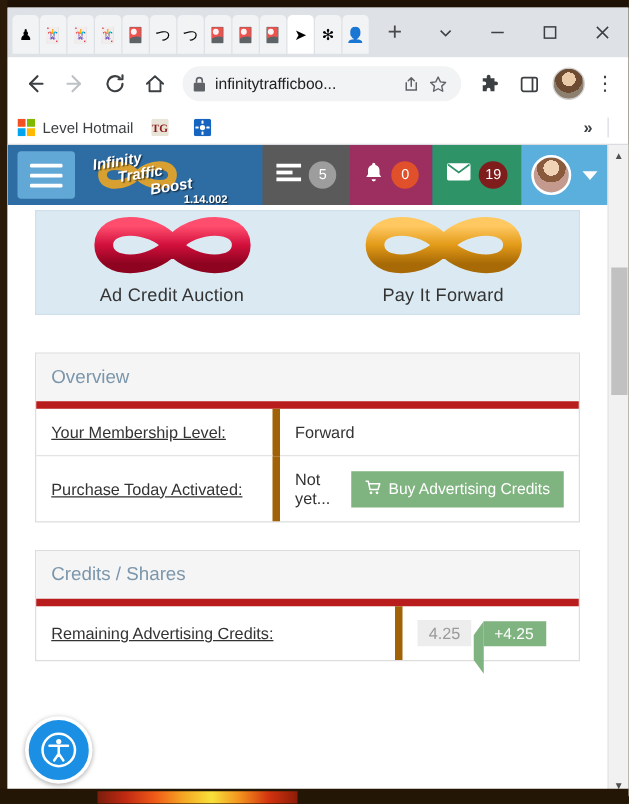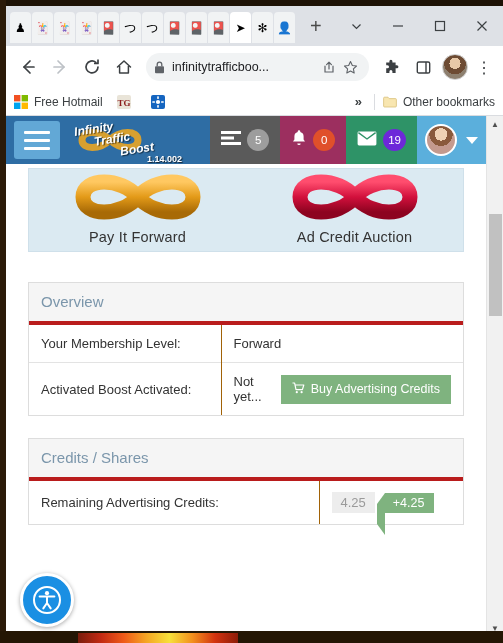--- a/index.html
+++ b/index.html
@@ -77,39 +77,39 @@
     text-shadow: 1px 1px 1px rgba(0,0,0,.7); }
   .hcell { display: flex; align-items: center; justify-content: center; gap: 6px; padding: 0 11px; }
   .hcell.tasks { background: #5a5a5a; }
   .hcell.alerts { background: #9c2f5f; }
   .hcell.mail { background: #2e9367; }
   .hcell.user { background: #5bafdc; padding: 0 8px; gap: 9px; }
   .badge { min-width: 22px; height: 22px; border-radius: 50%; color: #fff; font-size: 11.5px;
     display: flex; align-items: center; justify-content: center; padding: 0 5px; }
   .badge.gray { background: #9d9d9d; }
   .badge.orange { background: #e0502a; }
-  .badge.green { background: #6d28d9; }
+  .badge.green { background: #7f1d1d; }
   .useravatar { width: 32px; height: 32px; border-radius: 50%; border: 2px solid #fff; overflow: hidden;
     background: radial-gradient(circle at 50% 30%, #f0d2b4 0 26%, #8a5a3c 26% 48%, #c49a8e 48% 100%); }
   .caret-down { width: 0; height: 0; border-left: 6px solid transparent; border-right: 6px solid transparent; border-top: 7px solid #fff; }
 
   
   .banner { margin: 4px 22px 0 22px; height: 84px; background: #dbeaf2; border: 1px solid #cfe0ea;
     display: flex; align-items: flex-end; justify-content: space-around; overflow: hidden; position: relative; }
   .bannerItem { width: 190px; text-align: center; padding-bottom: 6px; }
   .bannerItem .lbl { font-size: 14.5px; color: #333; letter-spacing: .2px; }
 
   
   .panel { margin: 30px 22px 0 22px; border: 1px solid #ddd; background: #fff; }
-  .panel-head { background: #f5f5f5; border-bottom: 4px solid #b91c1c; padding: 10px 12px; }
+  .panel-head { background: #f5f5f5; border-bottom: 6px solid #b91c1c; padding: 10px 12px; }
   .panel-title { font-size: 15px; color: #7b96ab; font-weight: normal; }
   table.ov { width: 100%; border-collapse: collapse; }
   table.ov td { border-top: 1px solid #e3e3e3; padding: 11px 12px; font-size: 13px; color: #333; vertical-align: middle; }
   table.ov tr:first-child td { border-top: none; }
-  td.k { width: 192px; border-right: 1px solid #a16207; }
+  td.k { width: 192px; border-right: 6px solid #a16207; text-decoration: underline; }
   td.v { position: relative; }
   .valcell { display: flex; align-items: center; }
   .chip { background: #ededed; color: #9a9a9a; font-size: 13px; padding: 3px 9px; display: inline-block; }
   .btn-green { background: #7fb37f; color: #fff; font-size: 12.5px; padding: 7px 11px;
     display: inline-flex; align-items: center; gap: 6px; border: none; white-space: nowrap; }
   .btn-green.rt { margin-left: auto; }
   .arrowbadge { position: relative; background: #7fb37f; color: #fff; font-size: 12.5px; padding: 3px 10px 3px 8px; margin-left: 10px; }
   .arrowbadge:before { content: ""; position: absolute; left: -8px; top: 0; width: 0; height: 100%;
     border-top: 11px solid transparent; border-bottom: 11px solid transparent; border-right: 8px solid #7fb37f; }
 
@@ -269,21 +269,21 @@
     <div class="bookmarks">
       <div class="bm">
         <span class="bmico">
           <svg width="14" height="14" viewBox="0 0 14 14">
               <rect x="0" y="0" width="6.4" height="6.4" fill="#f25022"></rect>
               <rect x="7.6" y="0" width="6.4" height="6.4" fill="#7fba00"></rect>
               <rect x="0" y="7.6" width="6.4" height="6.4" fill="#00a4ef"></rect>
               <rect x="7.6" y="7.6" width="6.4" height="6.4" fill="#ffb900"></rect>
             </svg>
         </span>
-        <span>Free Hotmail</span>
+        <span>Level Hotmail</span>
       </div>
       <div class="bm">
         <span class="bmico">
           <svg width="14" height="14" viewBox="0 0 14 14">
               <rect width="14" height="14" rx="2" fill="#e9e4d8"></rect>
               <text x="7" y="10.5" font-size="9" font-family="Liberation Serif, serif" fill="#8b1b1b" text-anchor="middle" font-weight="bold">TG</text>
             </svg>
         </span>
       </div>
       <div class="bm">
@@ -295,28 +295,20 @@
                 <rect x="6.2" y="1.3" width="1.6" height="2.6" rx=".4"></rect>
                 <rect x="6.2" y="10.1" width="1.6" height="2.6" rx=".4"></rect>
                 <rect x="1.3" y="6.2" width="2.6" height="1.6" rx=".4"></rect>
                 <rect x="10.1" y="6.2" width="2.6" height="1.6" rx=".4"></rect>
               </g>
             </svg>
         </span>
       </div>
       <div class="bmchev">»</div>
       <div class="bmsep"></div>
-      <div class="bm" style="margin-right:0">
-        <span class="bmico">
-          <svg width="14" height="12" viewBox="0 0 14 12">
-              <path d="M0.6 2.2 a1 1 0 0 1 1-1 H5 l1.2 1.4 H12.4 a1 1 0 0 1 1 1 V10 a1 1 0 0 1-1 1 H1.6 a1 1 0 0 1-1-1 Z" fill="#f8e6b0" stroke="#d9c07a" stroke-width=".8"></path>
-            </svg>
-        </span>
-        <span>Other bookmarks</span>
-      </div>
     </div>
 
     <div class="viewport">
       <div class="page">
 
         <div class="appbar">
           <div class="hamburger">
             <i></i>
             <i></i>
             <i></i>
@@ -365,57 +357,57 @@
           <div class="hcell user">
             <span class="useravatar"></span>
             <span class="caret-down"></span>
           </div>
         </div>
 
         <div class="banner">
           <div class="bannerItem">
             <svg width="150" height="56" viewBox="0 0 150 56">
               <defs>
+                  <linearGradient id="gr" x1="0" y1="0" x2="0" y2="1">
+                <stop offset="0" stop-color="#ff4d6e"></stop>
+                    <stop offset=".5" stop-color="#d2103c"></stop>
+                    <stop offset="1" stop-color="#8d0320"></stop>
+              </linearGradient>
+                </defs>
+              <path d="M20 28 C20 8, 58 8, 75 28 C92 48, 130 48, 130 28 C130 8, 92 8, 75 28 C58 48, 20 48, 20 28 Z" fill="none" stroke="url(#gr)" stroke-width="15" stroke-linecap="round"></path>
+            </svg>
+            <div class="lbl">Ad Credit Auction</div>
+          </div>
+          <div class="bannerItem">
+            <svg width="150" height="56" viewBox="0 0 150 56">
+              <defs>
                   <linearGradient id="go" x1="0" y1="0" x2="0" y2="1">
                 <stop offset="0" stop-color="#ffc861"></stop>
                     <stop offset=".5" stop-color="#e39a18"></stop>
                     <stop offset="1" stop-color="#a86a06"></stop>
               </linearGradient>
                 </defs>
               <path d="M20 28 C20 8, 58 8, 75 28 C92 48, 130 48, 130 28 C130 8, 92 8, 75 28 C58 48, 20 48, 20 28 Z" fill="none" stroke="url(#go)" stroke-width="15" stroke-linecap="round"></path>
             </svg>
             <div class="lbl">Pay It Forward</div>
           </div>
-          <div class="bannerItem">
-            <svg width="150" height="56" viewBox="0 0 150 56">
-              <defs>
-                  <linearGradient id="gr" x1="0" y1="0" x2="0" y2="1">
-                <stop offset="0" stop-color="#ff4d6e"></stop>
-                    <stop offset=".5" stop-color="#d2103c"></stop>
-                    <stop offset="1" stop-color="#8d0320"></stop>
-              </linearGradient>
-                </defs>
-              <path d="M20 28 C20 8, 58 8, 75 28 C92 48, 130 48, 130 28 C130 8, 92 8, 75 28 C58 48, 20 48, 20 28 Z" fill="none" stroke="url(#gr)" stroke-width="15" stroke-linecap="round"></path>
-            </svg>
-            <div class="lbl">Ad Credit Auction</div>
-          </div>
         </div>
 
         <div class="panel">
           <div class="panel-head">
             <span class="panel-title">Overview</span>
           </div>
           <table class="ov">
             <tbody>
                 <tr>
               <td class="k">Your Membership Level:</td>
               <td class="v">Forward</td>
             </tr>
             <tr>
-              <td class="k">Activated Boost Activated:</td>
+              <td class="k">Purchase Today Activated:</td>
               <td class="v">
                 <div class="valcell">
                   <span>Not yet...</span>
                   <button class="btn-green" style="">
                     <span>
                       <svg width="13" height="12" viewBox="0 0 13 12">
                             <path d="M0.5 1 H2.6 L4 7.6 H10.4 L11.8 3 H3.2" fill="none" stroke="#fff" stroke-width="1.2" stroke-linejoin="round"></path>
                             <circle cx="4.8" cy="10.2" r="1.1" fill="#fff"></circle>
                             <circle cx="9.6" cy="10.2" r="1.1" fill="#fff"></circle>
                           </svg>

